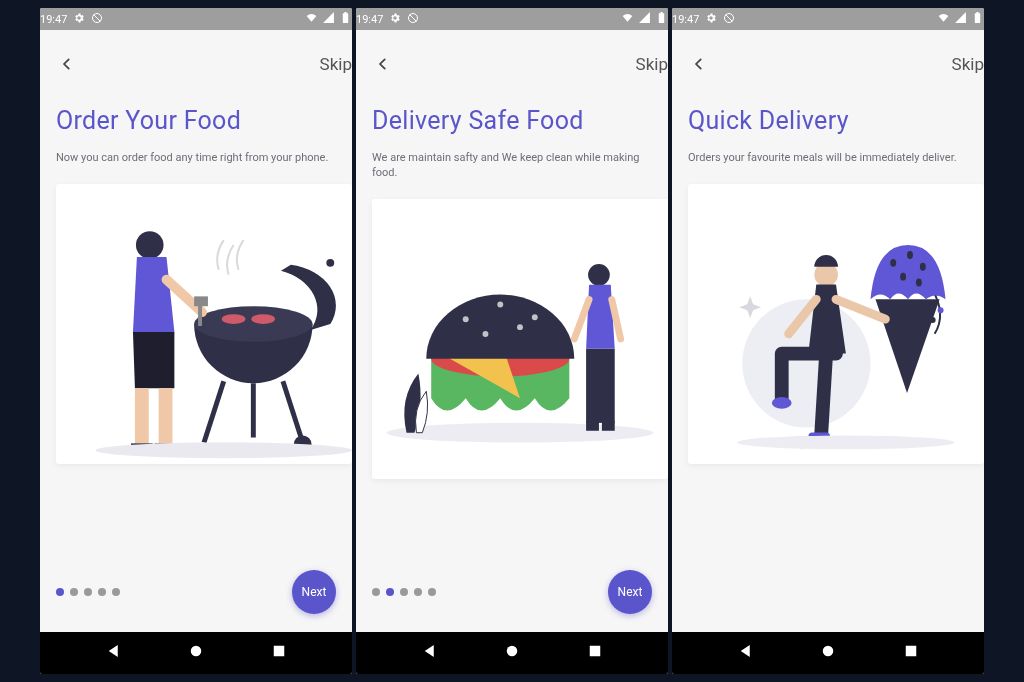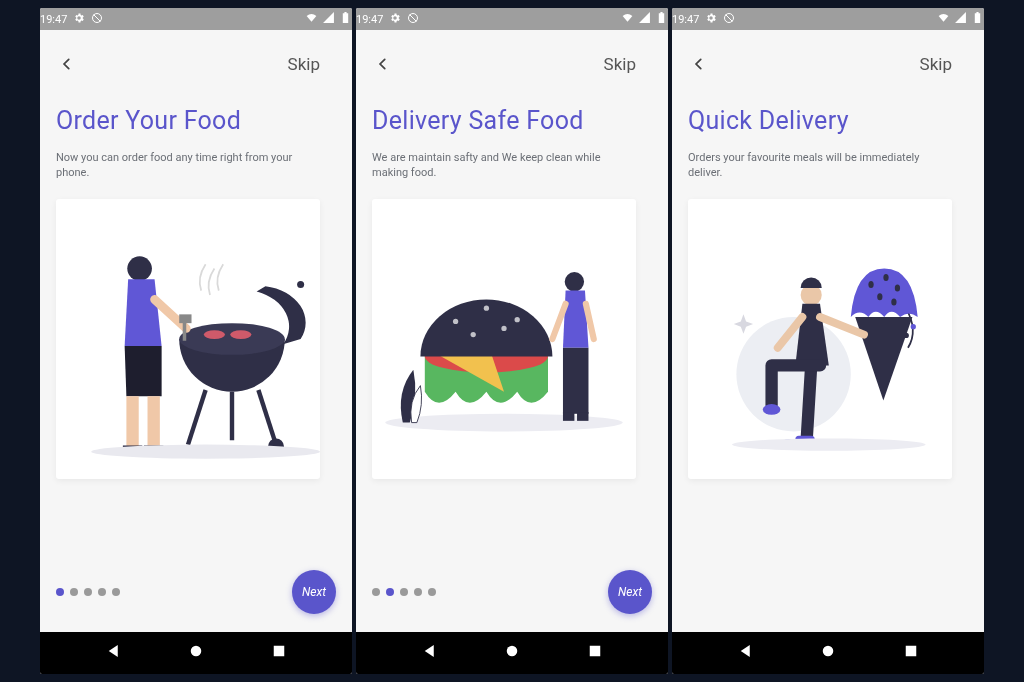--- a/index.html
+++ b/index.html
@@ -44,21 +44,21 @@
     display:flex;
     align-items:center;
     padding:0 0;
     justify-content:space-between;
   }
   .status-left{display:flex;align-items:center;gap:6px;}
   .status-right{display:flex;align-items:center;gap:4px;}
   .status-right svg{width:12px;height:12px;fill:#fff;}
   .app{
     flex:1;
-    padding:18px 32px 10px 16px;
+    padding:18px 0 10px 16px;
     display:flex;
     flex-direction:column;
     position:relative;
     background:var(--phone-bg);
   }
   .top-row{
     height:32px;
     display:flex;
     align-items:center;
     justify-content:space-between;
@@ -94,21 +94,20 @@
     justify-content:center;
     overflow:hidden;
   }
   .illus svg{width:100%;height:100%;}
   .bottom-row{
     position:absolute;
     left:16px;right:16px;bottom:18px;
     display:flex;
     align-items:center;
     justify-content:space-between;
-    font-style:italic;
   }
   .dots{display:flex;gap:6px;}
   .dot{
     width:8px;height:8px;border-radius:4px;background:#9a9a9a;
   }
   .dot.active{background:var(--accent);}
   .next-btn{
     width:44px;height:44px;border-radius:22px;
     background:var(--accent);color:#fff;font-size:12px;
     display:flex;align-items:center;justify-content:center;

